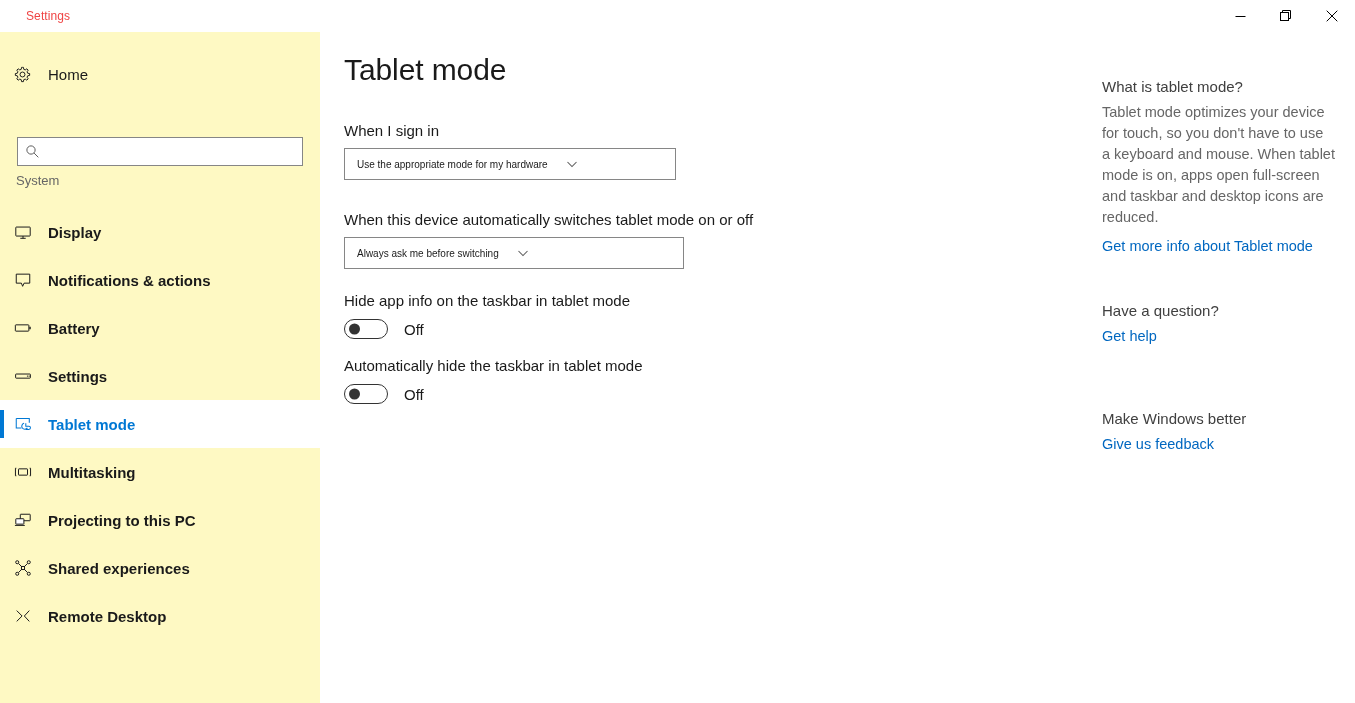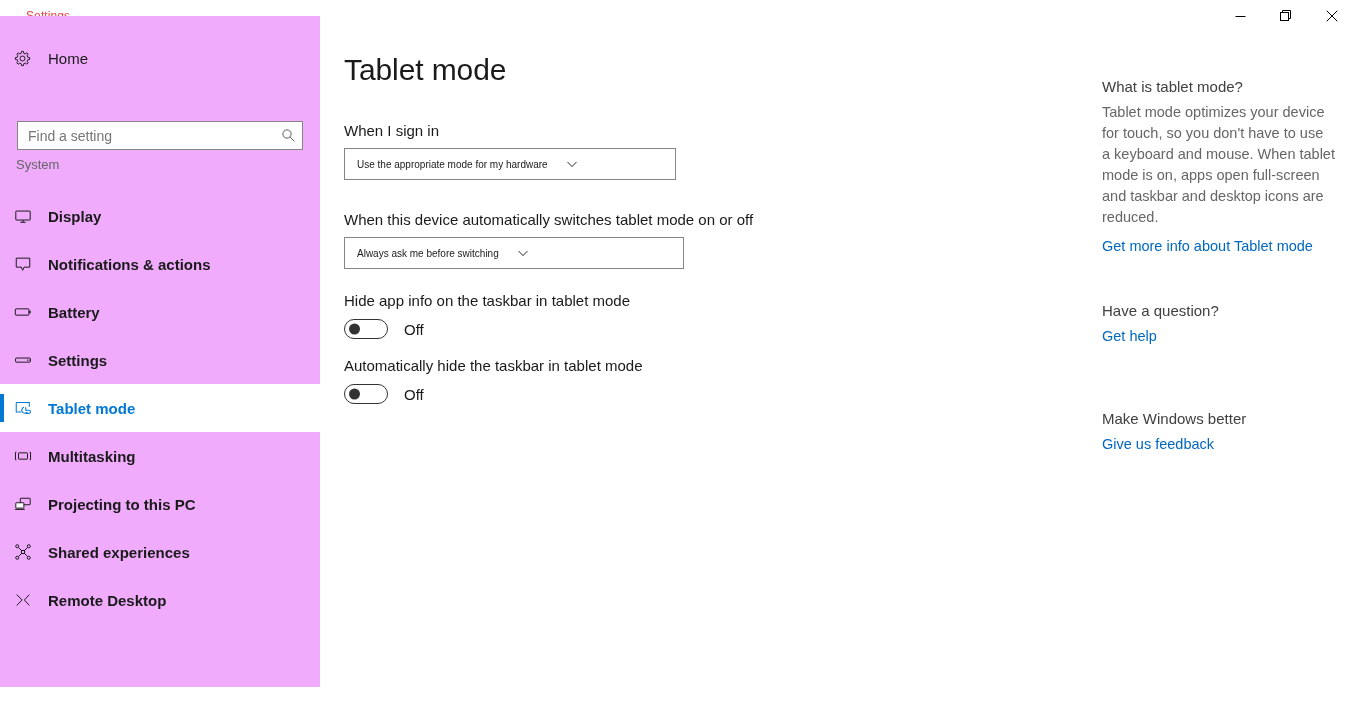--- a/index.html
+++ b/index.html
@@ -46,24 +46,24 @@
     background: transparent;
     border: none;
     cursor: default;
   }
   .winbtn svg { display: block; }
 
   
   .sidebar {
     position: absolute;
     left: 0;
-    top: 16px;
+    top: 32px;
     width: 320px;
     height: 671px;
-    background: #f0abfc;
+    background: #fef9c3;
     overflow: hidden;
     padding-left: 16px;
   }
 
   .home-row {
     position: absolute;
     left: 0;
     top: 26px;
     width: 320px;
     height: 32px;
@@ -321,21 +321,20 @@
     <span class="home-icon">
       <svg width="17" height="17" viewBox="0 0 20 20" fill="none" stroke="#1a1a1a" stroke-width="1.15">
         <circle cx="10" cy="10" r="2.9"></circle>
         <path d="M10 1.6 L11.1 1.6 L11.5 3.9 L13.2 4.6 L15.1 3.3 L16.7 4.9 L15.4 6.8 L16.1 8.5 L18.4 8.9 L18.4 11.1 L16.1 11.5 L15.4 13.2 L16.7 15.1 L15.1 16.7 L13.2 15.4 L11.5 16.1 L11.1 18.4 L8.9 18.4 L8.5 16.1 L6.8 15.4 L4.9 16.7 L3.3 15.1 L4.6 13.2 L3.9 11.5 L1.6 11.1 L1.6 8.9 L3.9 8.5 L4.6 6.8 L3.3 4.9 L4.9 3.3 L6.8 4.6 L8.5 3.9 L8.9 1.6 Z"></path>
       </svg>
     </span>
     <span class="home-label">Home</span>
   </div>
 
   <div class="search-wrap">
-    <input class="search-input" type="text" placeholder="Find a setting" style="">
     <button class="search-icon-btn">
       <svg width="15" height="15" viewBox="0 0 16 16" fill="none" stroke="#5a5a5a" stroke-width="1.05">
         <circle cx="6.4" cy="6.4" r="4.4"></circle>
         <line x1="9.7" y1="9.7" x2="14.2" y2="14.2"></line>
       </svg>
     </button>
   </div>
 
   <div class="section-header">System</div>
 

